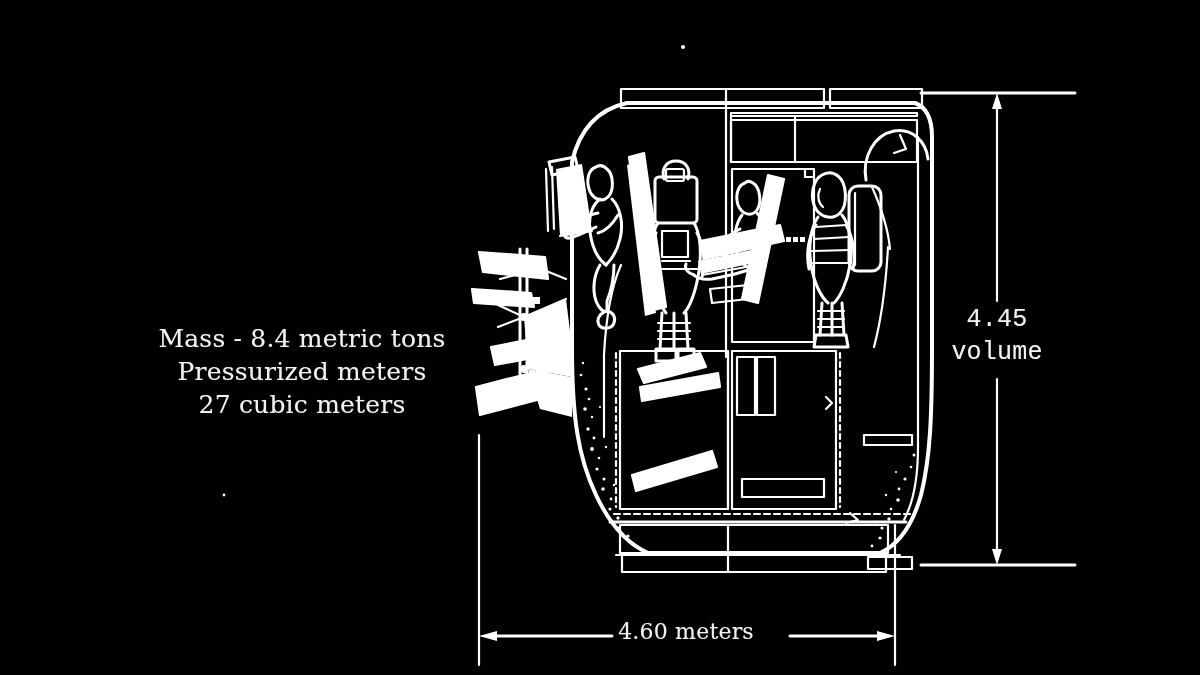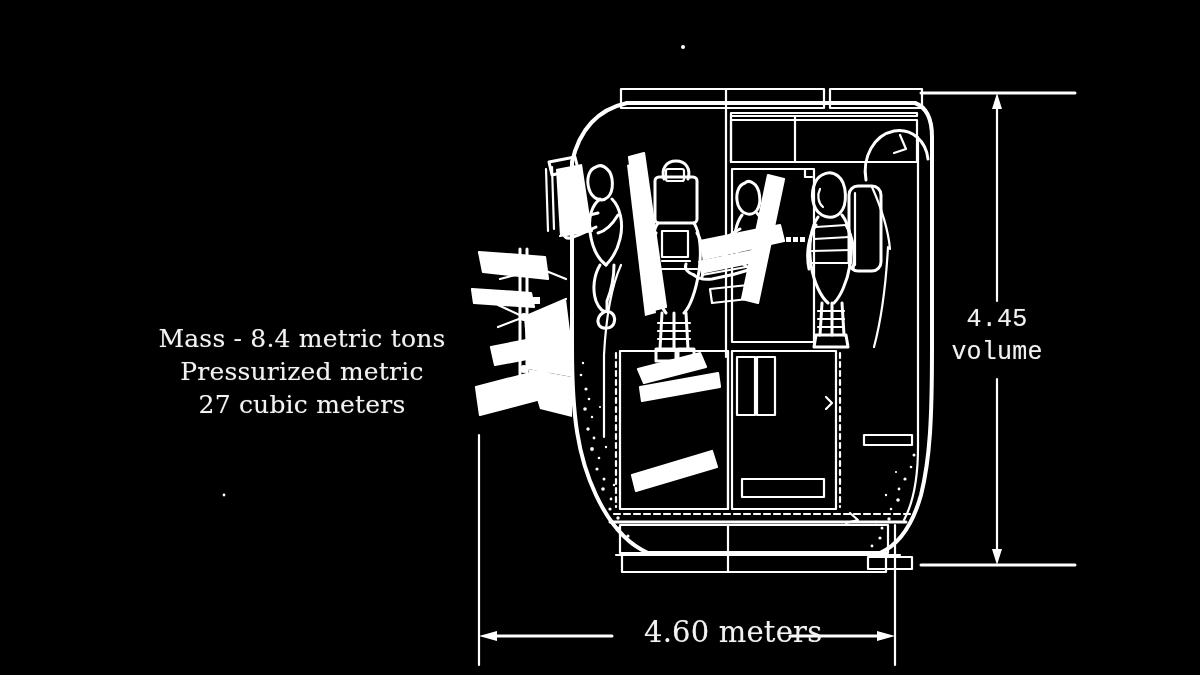--- a/index.html
+++ b/index.html
@@ -27,22 +27,22 @@
     left:152px; top:305px; width:300px;
     font-size:25px; line-height:33px;
   }
   #spec-block div{ text-align:center; }
 
   #dim-v-label{
     left:937px; top:286px; width:120px;
     font-size:25px; line-height:33px;font-family:Liberation Mono, monospace;
   }
   #dim-h-label{
-    left:644px; top:600px; width:170px;
-    font-size:29px; line-height:30px;
+    left:601px; top:600px; width:170px;
+    font-size:22px; line-height:30px;
   }
 </style>
 </head>
 <body>
 
 <div id="stage">
 
   <svg id="diagram" viewBox="0 0 1200 675">
     <defs>
       <style>
@@ -339,21 +339,21 @@
       <path class="fillw" d="M 895 619 L 877 614 L 877 624 Z"></path>
     </g>
 
     <circle class="fillw" cx="683" cy="30" r="2"></circle>
     <circle class="fillw" cx="224" cy="478" r="1.4"></circle>
 
   </svg>
 
   <div class="anno-text" id="spec-block">
     <div>Mass - 8.4 metric tons</div>
-    <div>Pressurized metric</div>
+    <div>Pressurized meters</div>
     <div>27 cubic meters</div>
   </div>
 
   <div class="anno-text" id="dim-v-label">
     <div>4.45</div>
     <div>volume</div>
   </div>
 
   <div class="anno-text" id="dim-h-label">4.60 meters</div>
 

